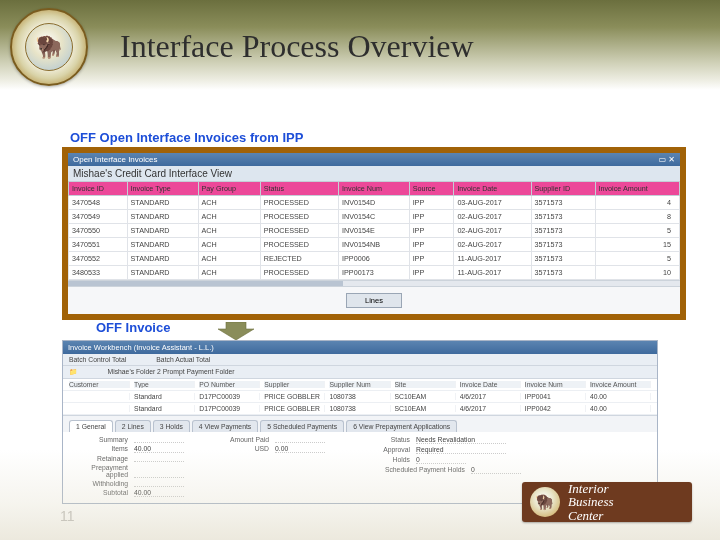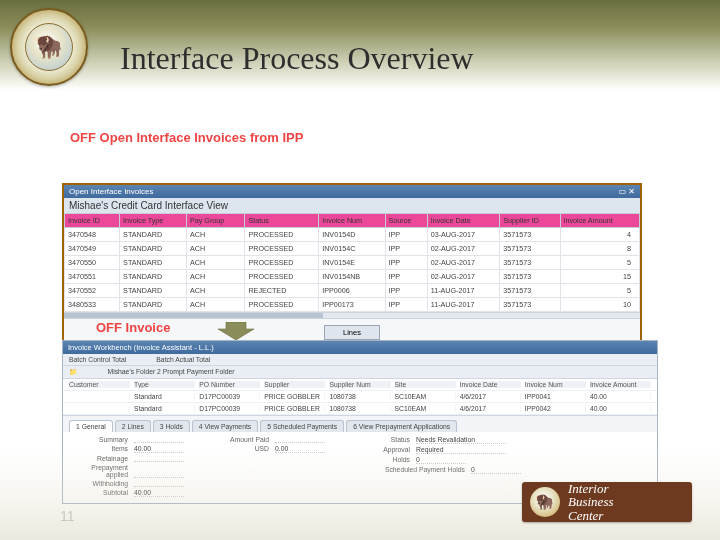--- a/index.html
+++ b/index.html
@@ -32,43 +32,42 @@
   .seal-inner {
     width: 48px; height: 48px;
     border-radius: 50%;
     background: radial-gradient(circle at 45% 40%, #fff 0%, #e8e4c8 40%, #a9c3d6 100%);
     border: 1px solid #8a6d2e;
     display:flex; align-items:center; justify-content:center;
     font-size: 22px;
   }
   .title {
     position: absolute;
-    top: 40px; left: 120px;
+    top: 28px; left: 120px;
     font-size: 32px;
     color: #2e2e2e;
     font-family: "Times New Roman", serif;
   }
   .section-label {
     position: absolute;
     font-weight: bold;
     font-size: 13px;
-    color: #ef4444;
+    color: #1d4ed8;
   }
   .label-ipp { top: 130px; left: 70px; }
   .label-invoice { top: 320px; left: 96px; }
 
   
   .panel1 {
     position: absolute;
     top: 147px; left: 62px;
-    width: 580px;
-    border: 2px solid #a16207;
+    width: 624px;
+    border: 6px solid #a16207;
     background: #fff;
     font-size: 7.5px;
-    margin-top: 36px;
   }
   .panel1 .win-title {
     background: linear-gradient(#5b84b1,#3e6a9d);
     color: #fff;
     padding: 2px 5px;
     font-size: 8px;
     display:flex; justify-content:space-between;
   }
   .panel1 .sub-title {
     background: #dde6ef;

